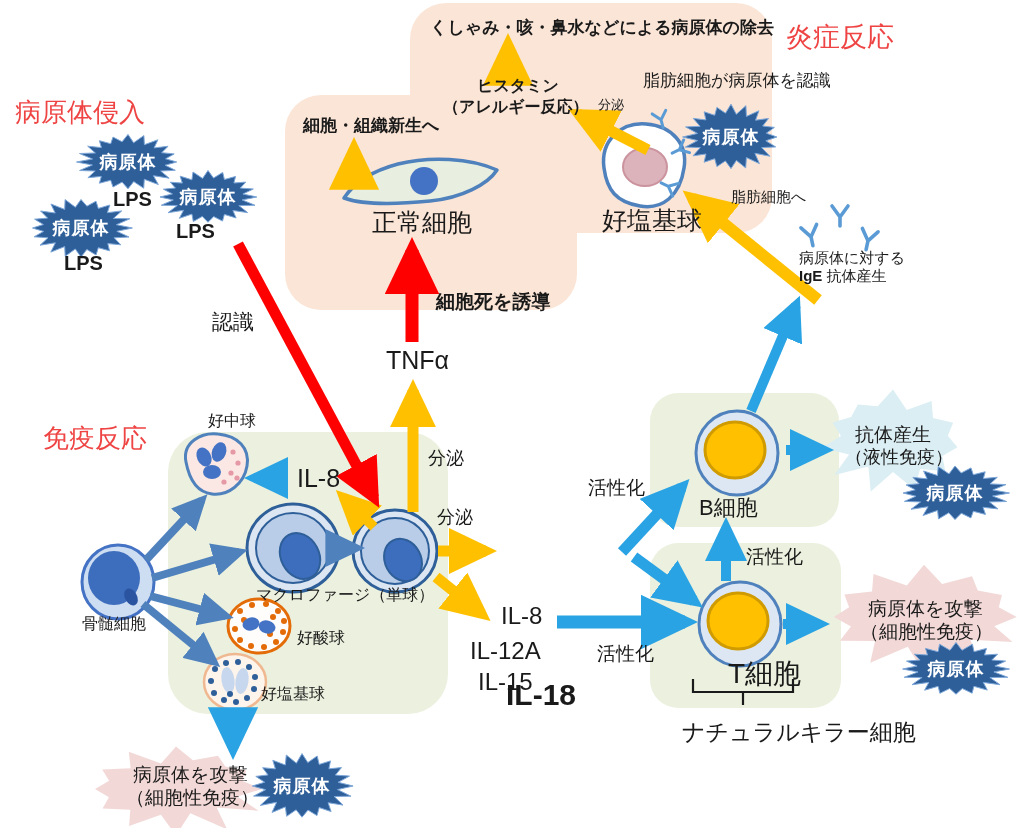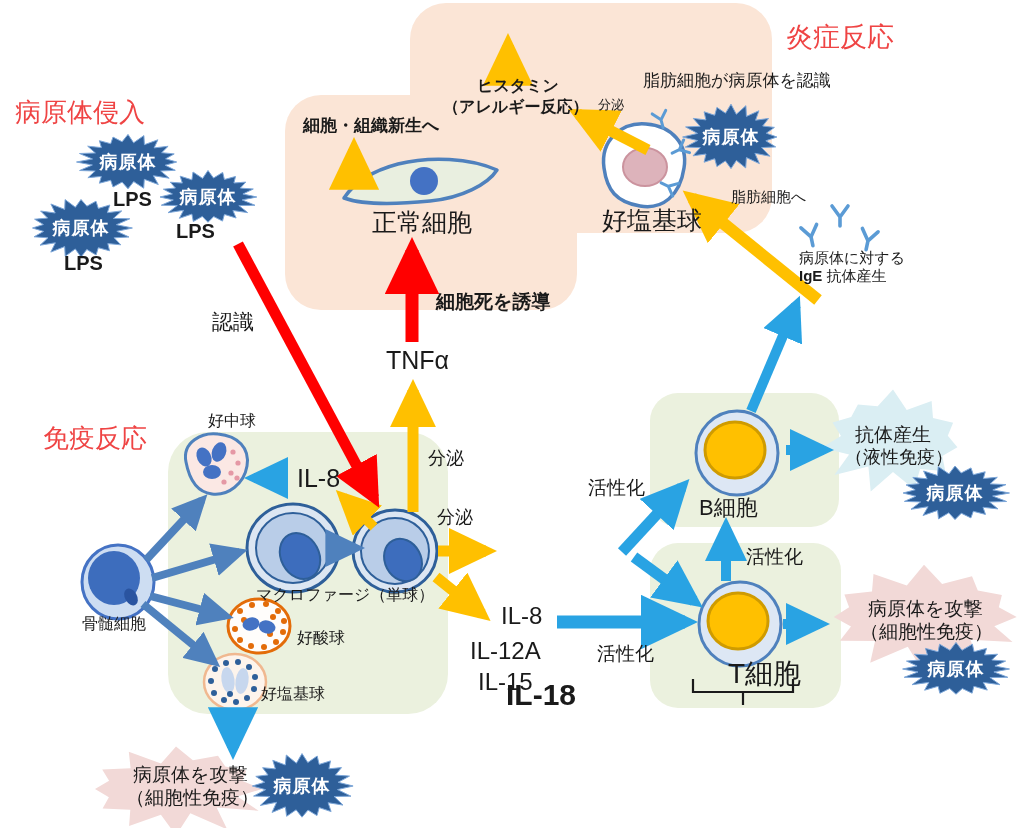--- a/index.html
+++ b/index.html
@@ -194,20 +194,21 @@
       <line x1="751" y1="411" x2="796" y2="305" stroke="#29a3e3" stroke-width="10" marker-end="url(#mC)"></line>
       <line x1="786" y1="450" x2="824" y2="450" stroke="#29a3e3" stroke-width="10" marker-end="url(#mC)"></line>
       <line x1="783" y1="624" x2="820" y2="624" stroke="#29a3e3" stroke-width="10" marker-end="url(#mC)"></line>
     </g>
   </svg>
 
   <div class="lbl heading" style="left:15px;top:98px;font-size:26px;">病原体侵入</div>
   <div class="lbl heading" style="left:786px;top:22px;font-size:27px;">炎症反応</div>
   <div class="lbl heading" style="left:43px;top:424px;font-size:26px;">免疫反応</div>
 
+  <div class="lbl b" style="left:430px;top:18px;font-size:17px;">くしゃみ・咳・鼻水などによる病原体の除去</div>
   <div class="lbl b" style="left:477px;top:77px;font-size:16px;">ヒスタミン</div>
   <div class="lbl b" style="left:443px;top:98px;font-size:16px;">（アレルギー反応）</div>
   <div class="lbl" style="left:598px;top:98px;font-size:13px;">分泌</div>
   <div class="lbl" style="left:643px;top:71px;font-size:17px;">脂肪細胞が病原体を認識</div>
   <div class="lbl b" style="left:303px;top:116px;font-size:17px;">細胞・組織新生へ</div>
   <div class="lbl" style="left:372px;top:208px;font-size:25px;">正常細胞</div>
   <div class="lbl" style="left:602px;top:206px;font-size:25px;">好塩基球</div>
   <div class="lbl" style="left:731px;top:189px;font-size:15px;">脂肪細胞へ</div>
   <div class="lbl" style="left:799px;top:250px;font-size:15px;">病原体に対する</div>
   <div class="lbl" style="left:799px;top:268px;font-size:15px;">
@@ -243,20 +244,21 @@
   <div class="lbl" style="left:470px;top:638px;font-size:24px;">IL-12A</div>
   <div class="lbl" style="left:478px;top:669px;font-size:24px;">IL-15</div>
   <div class="lbl" style="left:506px;top:678px;font-size:30px;font-weight:bold;">IL-18</div>
 
   <div class="lbl" style="left:588px;top:477px;font-size:19px;">活性化</div>
   <div class="lbl" style="left:597px;top:643px;font-size:19px;">活性化</div>
   <div class="lbl" style="left:746px;top:546px;font-size:19px;">活性化</div>
 
   <div class="lbl" style="left:699px;top:496px;font-size:22px;">B細胞</div>
   <div class="lbl" style="left:709px;top:658px;font-size:28px;margin-left:19px;">T細胞</div>
+  <div class="lbl" style="left:682px;top:720px;font-size:23px;">ナチュラルキラー細胞</div>
 
   <div class="lbl" style="left:855px;top:424px;font-size:19px;">抗体産生</div>
   <div class="lbl" style="left:845px;top:447px;font-size:18px;">（液性免疫）</div>
   <div class="lbl" style="left:868px;top:598px;font-size:19px;">病原体を攻撃</div>
   <div class="lbl" style="left:860px;top:621px;font-size:19px;">（細胞性免疫）</div>
   <div class="lbl" style="left:133px;top:764px;font-size:19px;">病原体を攻撃</div>
   <div class="lbl" style="left:126px;top:787px;font-size:19px;">（細胞性免疫）</div>
 
 </div>
 

